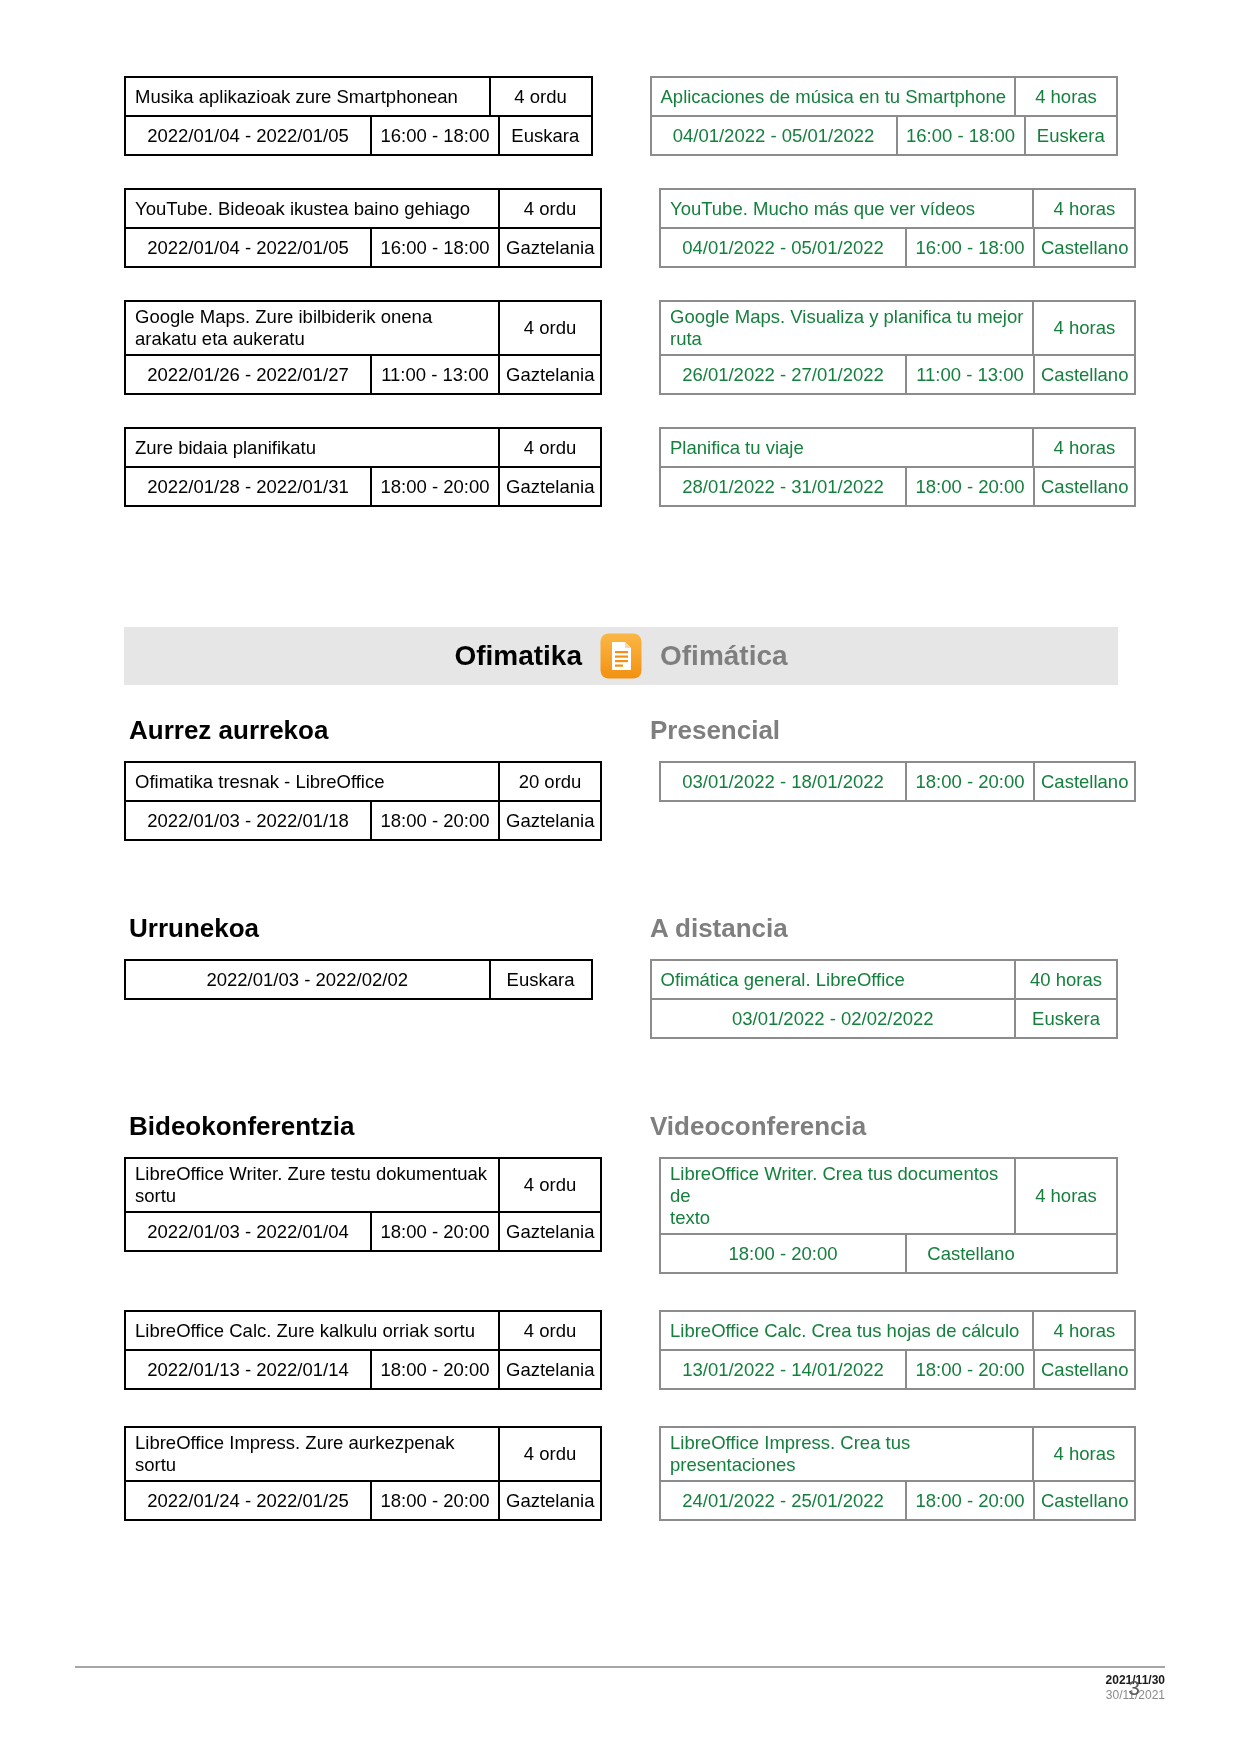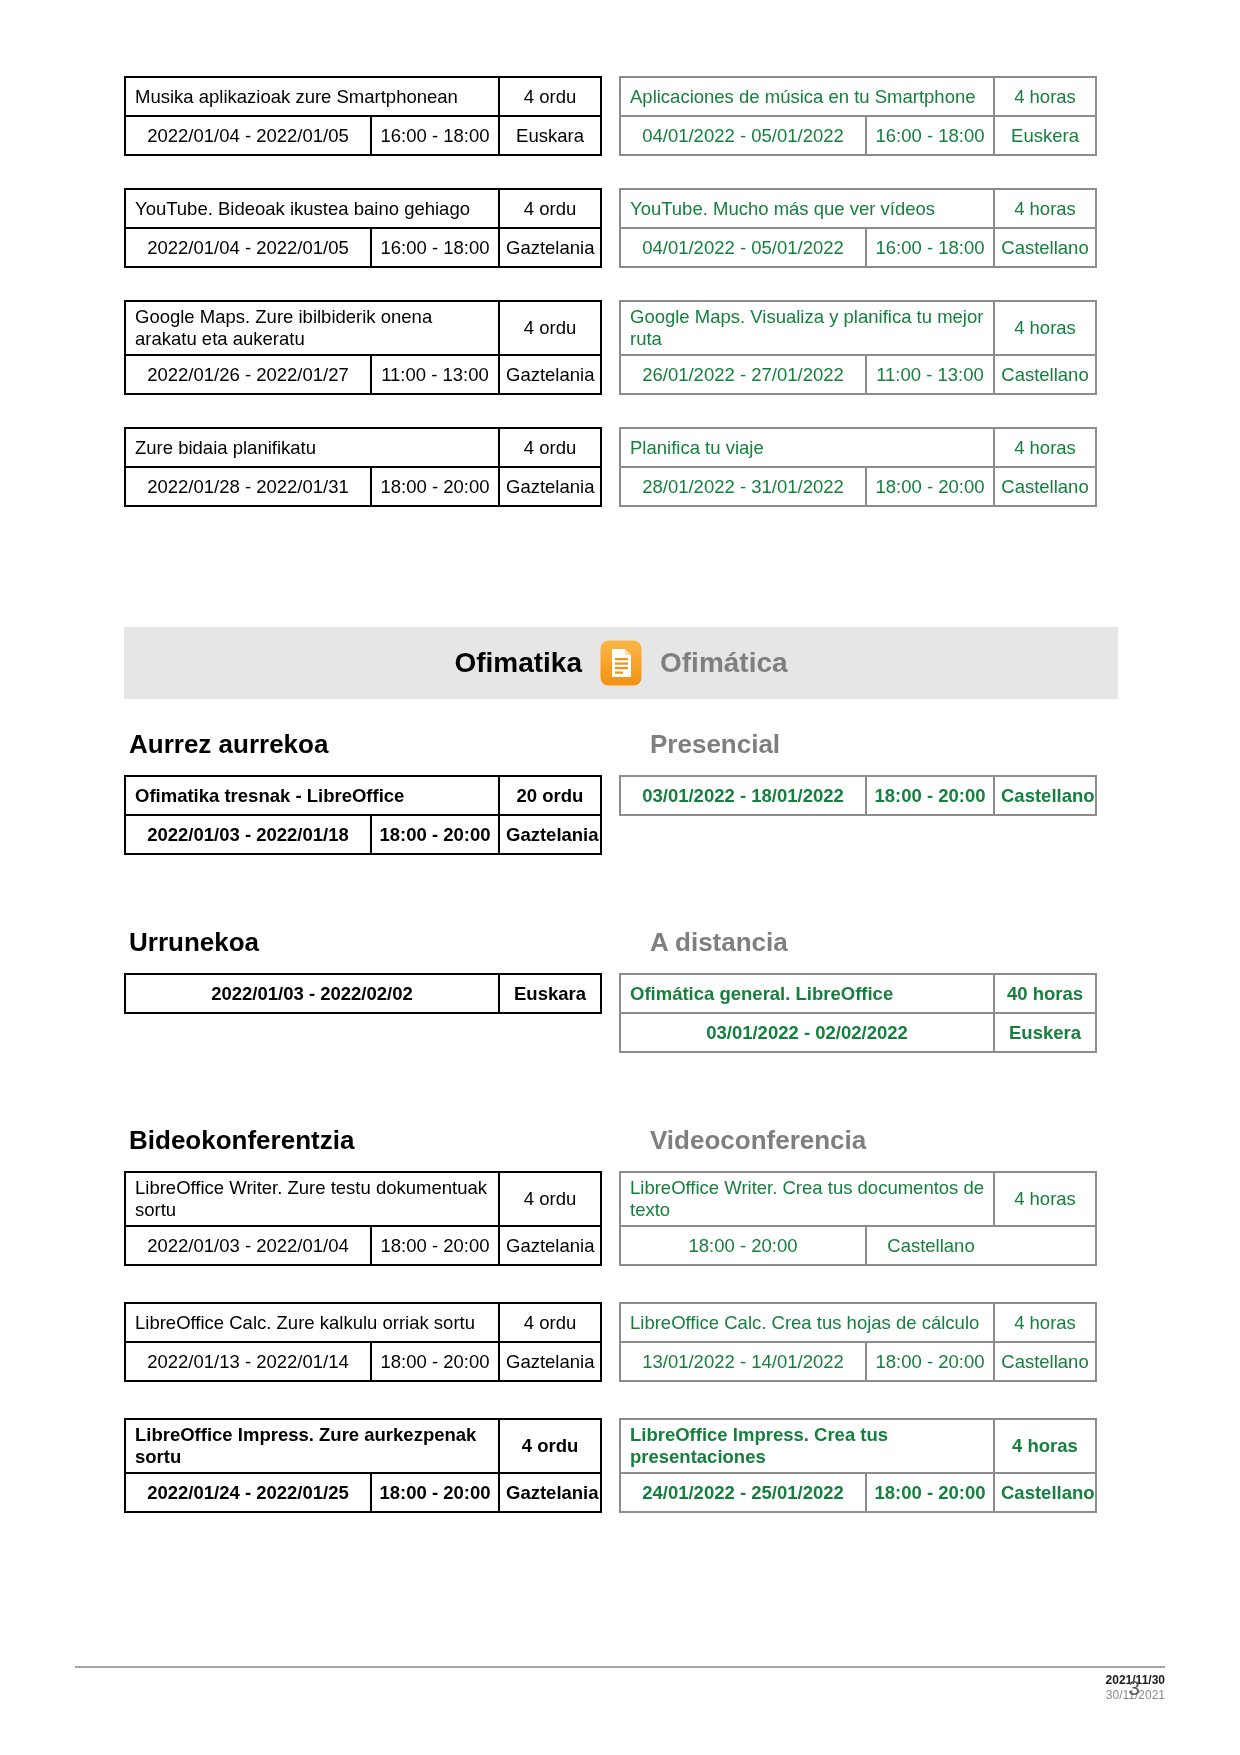--- a/index.html
+++ b/index.html
@@ -8,21 +8,21 @@
     position: relative;
     width: 1240px;
     height: 1755px;
     background: #ffffff;
     font-family: "Liberation Sans", sans-serif;
     overflow: hidden;
   }
   .content { padding: 76px 0 0 124px; width: 1118px; }
 
   
-  .course-pair { display: flex; gap: 17px; margin-bottom: 32px; }
+  .course-pair { display: flex; gap: 57px; margin-bottom: 32px; }
   .course-pair:last-child { margin-bottom: 0; }
   .course { width: 478px; }
   .eu { --bc: #000000; color: #000000; }
   .es { --bc: #8c8c8c; color: #15803d; }
   .ctable { border: 2px solid var(--bc); background: #ffffff; }
   .trow { display: grid; }
   .header-row { grid-template-columns: 1fr 100px; border-bottom: 2px solid var(--bc); }
   .detail-row { grid-template-columns: 246px 128px 1fr; }
   .detail-row.no-time { grid-template-columns: 1fr 100px; }
   .cell {
@@ -32,37 +32,37 @@
   }
   .cell-title {
     justify-content: flex-start; text-align: left; padding-left: 9px;
     border-right: 2px solid var(--bc); white-space: pre-line;
   }
   .cell-dates { border-right: 2px solid var(--bc); }
   .cell-time  { border-right: 2px solid var(--bc); }
 
   
   .banner {
-    margin-top: 120px; width: 994px; height: 72px; background: #e6e6e6;
+    margin-top: 120px; width: 994px; height: 58px; background: #e6e6e6;
     display: flex; align-items: center; justify-content: center; gap: 18px;
   }
   .banner-title { font-size: 28px; font-weight: bold; }
   .banner-title.t-eu { color: #000000; }
   .banner-title.t-es { color: #7f7f7f; }
   .banner-icon { display: flex; align-items: center; }
 
   
   .section { margin-top: 72px; }
   .section.first { margin-top: 30px; }
   .section-headings { display: flex; gap: 48px; margin-bottom: 16px; }
   .sh { width: 478px; font-size: 26px; font-weight: bold; line-height: 30px; padding-left: 5px; }
   .sh.h-eu { color: #000000; }
   .sh.h-es { color: #7f7f7f; }
   .section .course-pair { margin-bottom: 36px; }
-  .section .course-pair:last-child { margin-bottom: 0; font-weight: bold; }
+  .section .course-pair:last-child { margin-bottom: 0; }
 
   
   .footer { position: absolute; left: 75px; right: 75px; top: 1666px; }
   .footer-rule { height: 0; border-top: 2px solid #a6a6a6; }
   .footer-left { margin-top: 5px; font-size: 12px; line-height: 15px; text-align: right; }
   .footer-date-eu { color: #1a1a1a; font-weight: bold; }
   .footer-date-es { color: #8a8a8a; }
   .footer-page { position: absolute; right: 25px; top: 10px; font-size: 21px; color: #595959; }
 </style>
 </head>

